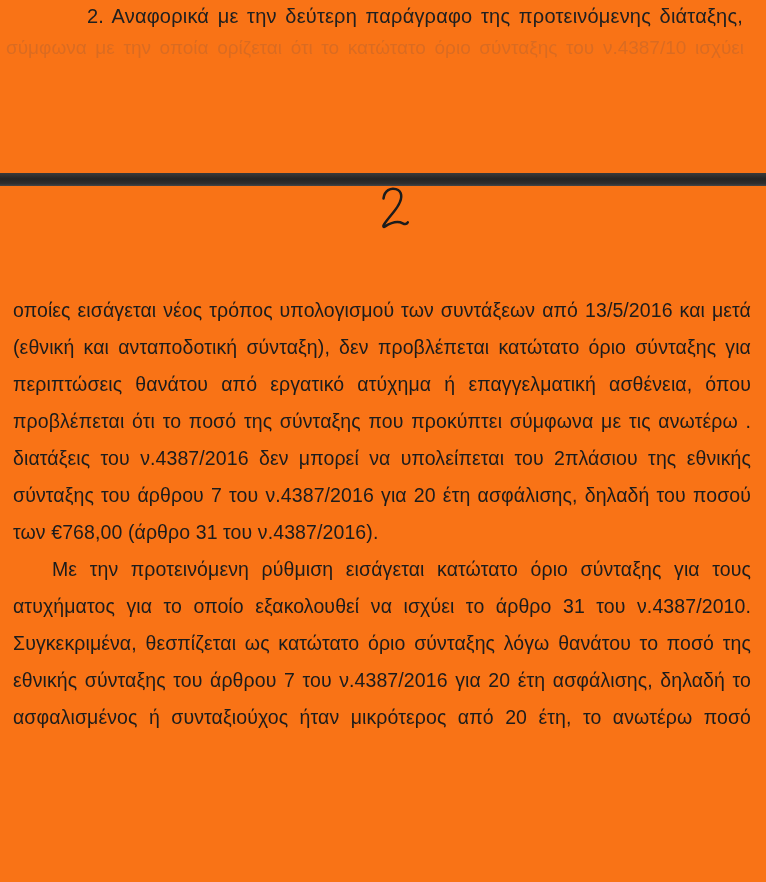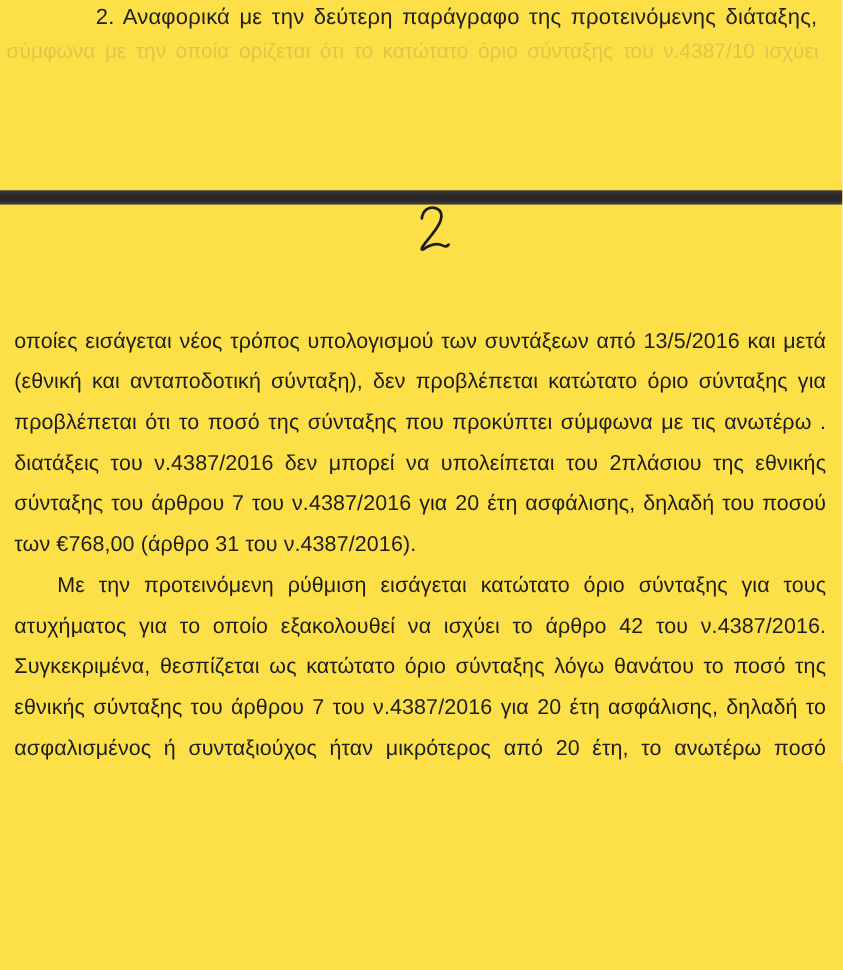--- a/index.html
+++ b/index.html
@@ -1,19 +1,19 @@
 <!DOCTYPE html>
 <html><head>
 <meta charset="utf-8">
 <style>
   html,body { margin:0; padding:0; background:#ffffff; }
   .page {
     position:relative;
     width:766px; height:882px;
-    background:#fde047;
+    background:#f97316;
     color:#1e1e1e;
     font-family:"Liberation Sans", sans-serif;
     overflow:hidden;
   }
   
   .header-line {
     position:absolute; top:1px; left:13px; width:730px;
     font-size:20px; line-height:30px;
     text-indent:74px;
     text-align:justify; text-align-last:justify;
@@ -72,24 +72,25 @@
   <div class="pagenum-wrap">
     <svg viewBox="0 0 44 50" aria-hidden="true">
       <path d="M9 13 C10 5, 16 2.5, 21 4 C27 6, 27.5 12, 23.5 19 C20.5 25, 14 31, 9.5 38 C8.4 39.8, 8.6 41, 10.6 39.8 C16.5 36, 22.5 34.2, 27.5 36.8 C29.6 37.9, 31.4 37.6, 32.4 35.9" stroke="#1c1c1c" stroke-width="2.4" fill="none" stroke-linecap="round" stroke-linejoin="round"></path>
     </svg>
     <span class="sr-only">2</span>
   </div>
 
   <div class="body-block">
     <div class="bl">οποίες εισάγεται νέος τρόπος υπολογισμού των συντάξεων από 13/5/2016 και μετά</div>
     <div class="bl">(εθνική και ανταποδοτική σύνταξη), δεν προβλέπεται κατώτατο όριο σύνταξης για</div>
+    <div class="bl">περιπτώσεις θανάτου από εργατικό ατύχημα ή επαγγελματική ασθένεια, όπου</div>
     <div class="bl">προβλέπεται ότι το ποσό της σύνταξης που προκύπτει σύμφωνα με τις ανωτέρω .</div>
     <div class="bl">διατάξεις του ν.4387/2016 δεν μπορεί να υπολείπεται του 2πλάσιου της εθνικής</div>
     <div class="bl">σύνταξης του άρθρου 7 του ν.4387/2016 για 20 έτη ασφάλισης, δηλαδή του ποσού</div>
     <div class="bl noj">των €768,00 (άρθρο 31 του ν.4387/2016).</div>
     <div class="bl ind">Με την προτεινόμενη ρύθμιση εισάγεται κατώτατο όριο σύνταξης για τους</div>
-    <div class="bl">ατυχήματος για το οποίο  εξακολουθεί να ισχύει το άρθρο 42 του ν.4387/2016.</div>
+    <div class="bl">ατυχήματος για το οποίο  εξακολουθεί να ισχύει το άρθρο 31 του ν.4387/2010.</div>
     <div class="bl">Συγκεκριμένα, θεσπίζεται ως κατώτατο όριο σύνταξης λόγω θανάτου το ποσό της</div>
     <div class="bl">εθνικής σύνταξης του άρθρου 7 του ν.4387/2016 για 20 έτη ασφάλισης, δηλαδή το</div>
     <div class="bl">ασφαλισμένος ή συνταξιούχος ήταν μικρότερος από 20 έτη, το ανωτέρω ποσό</div>
   </div>
 
 </div>
 
 </body></html>

